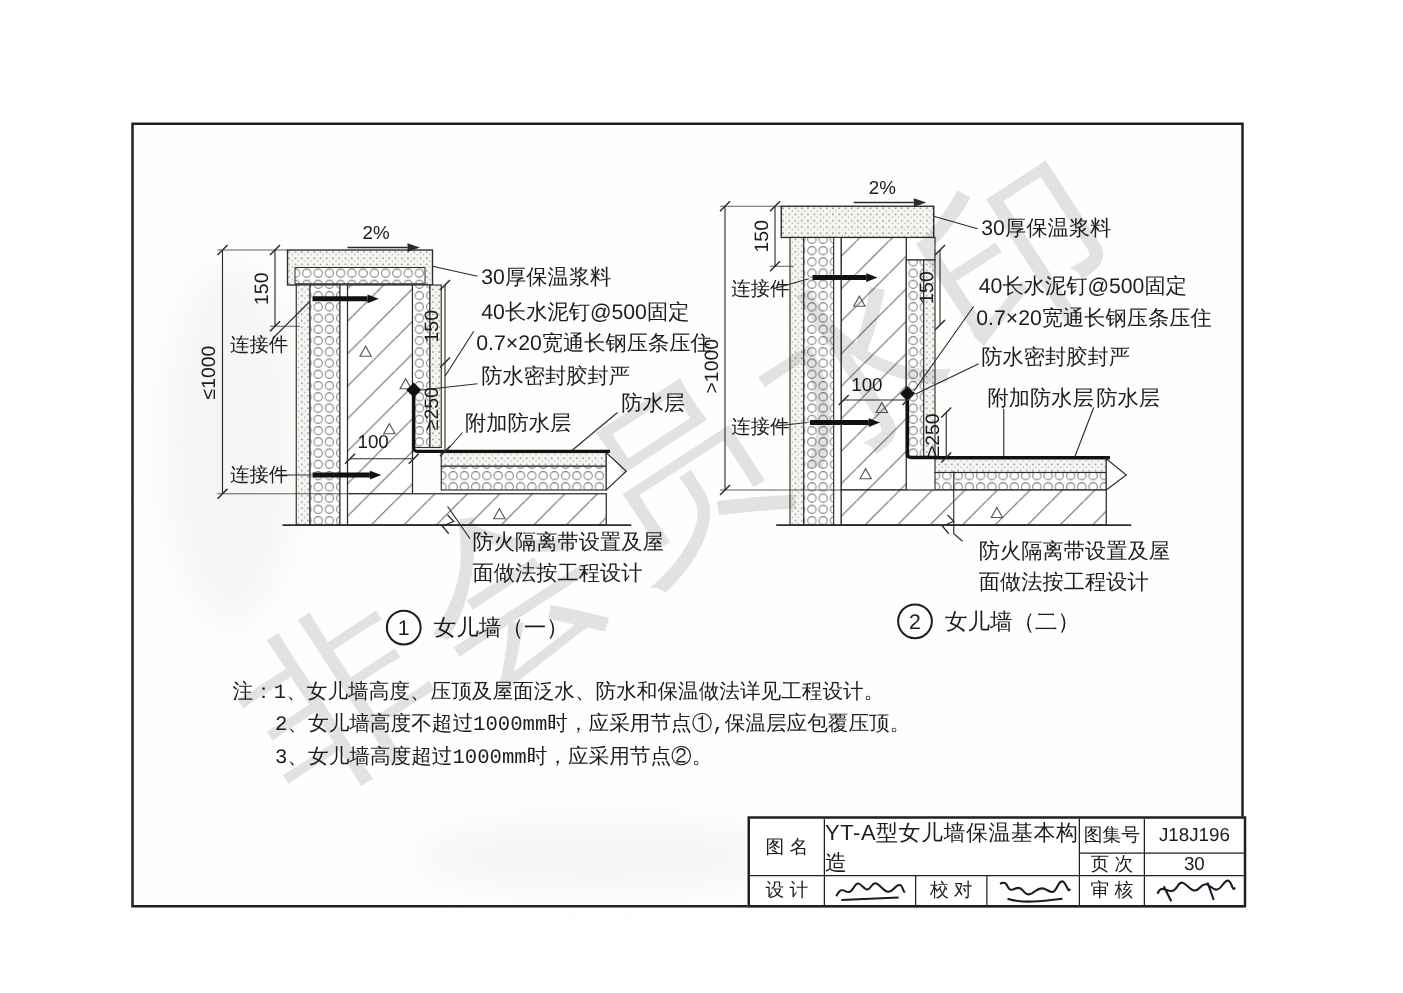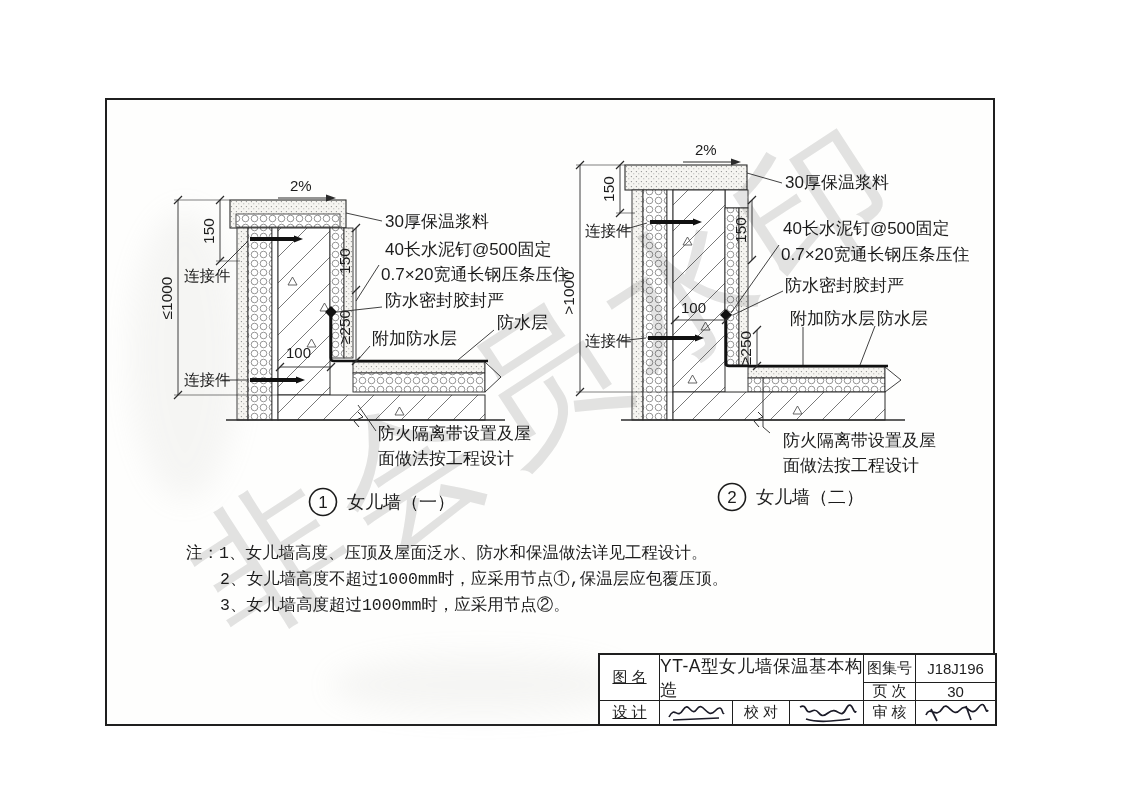--- a/index.html
+++ b/index.html
@@ -12,21 +12,21 @@
              mix-blend-mode:multiply;pointer-events:none;z-index:9;white-space:nowrap;}
   svg text{font-family:"Liberation Sans","DejaVu Sans",sans-serif;fill:#1c1c1c;}
   .detail-svg{position:absolute;z-index:2;}
   #notes{position:absolute;left:186px;top:541px;width:660px;font-size:16.5px;line-height:26px;z-index:2;font-family:Liberation Mono, monospace;}
   #notes .cont{margin-left:34px;}
   #titleblock{position:absolute;left:598px;top:653px;z-index:2;display:grid;
               grid-template-columns:59px 73px 57px 74px 52px 80px;grid-template-rows:27px 18px 24px;
               border:2px solid #1f1f1f;background:#fff;}
   #titleblock .cell{border-left:1.3px solid #1f1f1f;border-top:1.3px solid #1f1f1f;
               display:flex;align-items:center;justify-content:center;font-size:15px;overflow:hidden;}
-  #titleblock .cell.first-col{border-left:none;text-decoration:underline;}
+  #titleblock .cell.first-col{border-left:none;}
   #titleblock .cell.first-row{border-top:none;}
   #titleblock .dn{font-size:17.5px;font-weight:400;letter-spacing:.5px;}
 </style>
 </head>
 <body>
 
 <div id="sheet">
 
   <svg width="0" height="0" style="position:absolute" aria-hidden="true">
     <defs>

